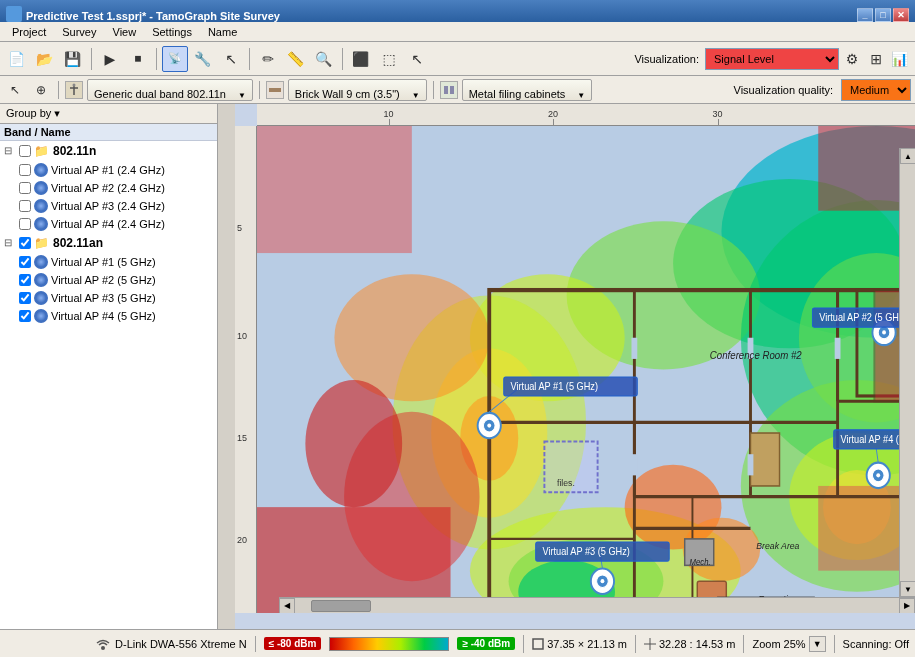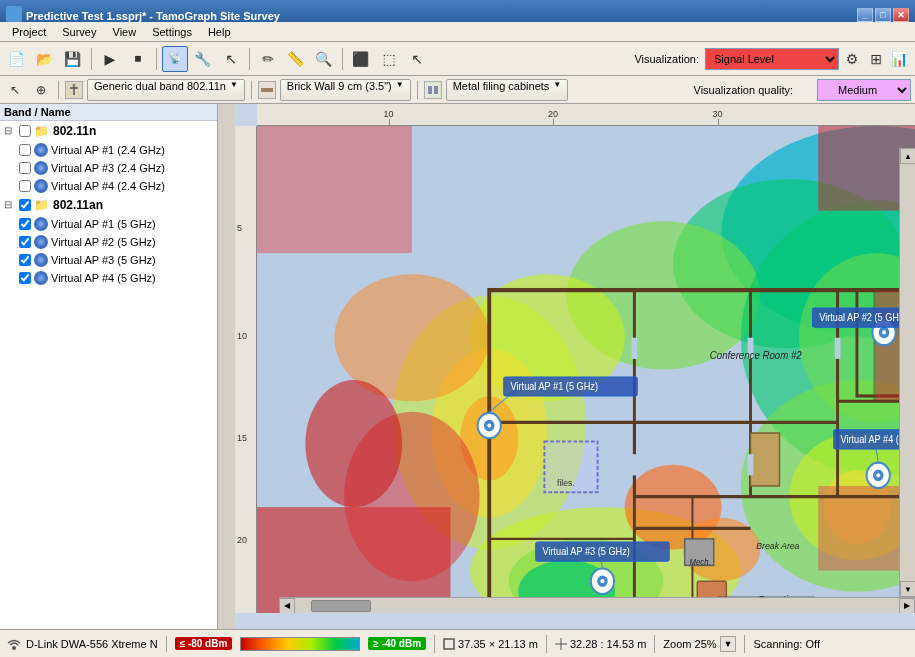--- a/index.html
+++ b/index.html
@@ -78,28 +78,28 @@
       display: flex;
       align-items: center;
       padding: 2px 4px;
       border-bottom: 1px solid #a0a0a0;
       gap: 4px;
     }
     .toolbar2-btn {
       height: 22px; padding: 0 6px;
       border: 1px solid #a0a0a0;
       background: linear-gradient(to bottom, #f8f8f0, #e8e4d8);
-      cursor: pointer; font-size: 11px; display: flex; align-items: flex-start; gap: 4px;
+      cursor: pointer; font-size: 11px; display: flex; align-items: flex-end; gap: 12px;
       border-radius: 2px;
     }
     .toolbar2-sep { width: 1px; height: 18px; background: #a0a0a0; margin: 0 2px; }
     .dropdown-arrow { font-size: 8px; }
 
     .viz-quality-label { font-size: 11px; margin-left: 8px; margin-right: 4px; }
-    .quality-select { height: 22px; font-size: 11px; border: 1px solid #7f9db9; background: #f0abfc; padding: 0 16px; margin-left: 16px; }
+    .quality-select { height: 22px; font-size: 11px; border: 1px solid #7f9db9; background: #f97316; padding: 0 4px; }
 
     
     .main-area {
       display: flex;
       height: calc(657px - 22px - 20px - 34px - 28px - 28px);
       background: #d4d0c8;
     }
 
     
     .sidebar {
@@ -167,20 +167,21 @@
     
     .status-bar {
       height: 28px;
       background: #f0ece4;
       border-top: 1px solid #a0a0a0;
       display: flex;
       align-items: center;
       padding: 0 6px;
       gap: 8px;
       font-size: 11px;
+      justify-content: flex-end;
     }
     .status-device {
       display: flex; align-items: center; gap: 4px;
       padding-right: 8px;
       border-right: 1px solid #a0a0a0;
     }
     .signal-badge {
       background: #c00000;
       color: white;
       padding: 1px 5px;
@@ -226,21 +227,21 @@
     <div class="title-btn">□</div>
     <div class="title-btn close">✕</div>
   </div>
 </div>
 
 <div class="menu-bar">
   <span class="menu-item">Project</span>
   <span class="menu-item">Survey</span>
   <span class="menu-item">View</span>
   <span class="menu-item">Settings</span>
-  <span class="menu-item">Help</span>
+  <span class="menu-item">Name</span>
 </div>
 
 <div class="toolbar">
   <button class="toolbar-btn" title="New">📄</button>
   <button class="toolbar-btn" title="Open">📂</button>
   <button class="toolbar-btn" title="Save">💾</button>
   <div class="toolbar-sep"></div>
   <button class="toolbar-btn" title="Play">▶</button>
   <button class="toolbar-btn" title="Stop">⏹</button>
   <div class="toolbar-sep"></div>
@@ -309,34 +310,42 @@
   <select class="quality-select">
     <option>Low</option>
     <option selected="">Medium</option>
     <option>High</option>
   </select>
 </div>
 
 <div class="main-area">
 
   <div class="sidebar">
+    <div class="sidebar-header">
+      <span>Group by ▾</span>
+    </div>
     <div style="background:#e0e8f4;padding:2px 4px;font-size:11px;font-weight:bold;border-bottom:1px solid #c0c8d8;">
       <span>Band / Name</span>
     </div>
 
     <div class="tree-item">
       <span class="expand-btn">⊟</span>
       <input type="checkbox" class="checkbox" style="">
       <span class="tree-icon folder-icon">📁</span>
       <span class="band-label">802.11n</span>
     </div>
     <div class="tree-item tree-indent1">
       <input type="checkbox" class="checkbox" style="">
       <div class="ap-icon"></div>
       <span>Virtual AP #1 (2.4 GHz)</span>
+    </div>
+    <div class="tree-item tree-indent1">
+      <input type="checkbox" class="checkbox" style="">
+      <div class="ap-icon"></div>
+      <span>Virtual AP #2 (2.4 GHz)</span>
     </div>
     <div class="tree-item tree-indent1">
       <input type="checkbox" class="checkbox" style="">
       <div class="ap-icon"></div>
       <span>Virtual AP #3 (2.4 GHz)</span>
     </div>
     <div class="tree-item tree-indent1">
       <input type="checkbox" class="checkbox" style="">
       <div class="ap-icon"></div>
       <span>Virtual AP #4 (2.4 GHz)</span>

